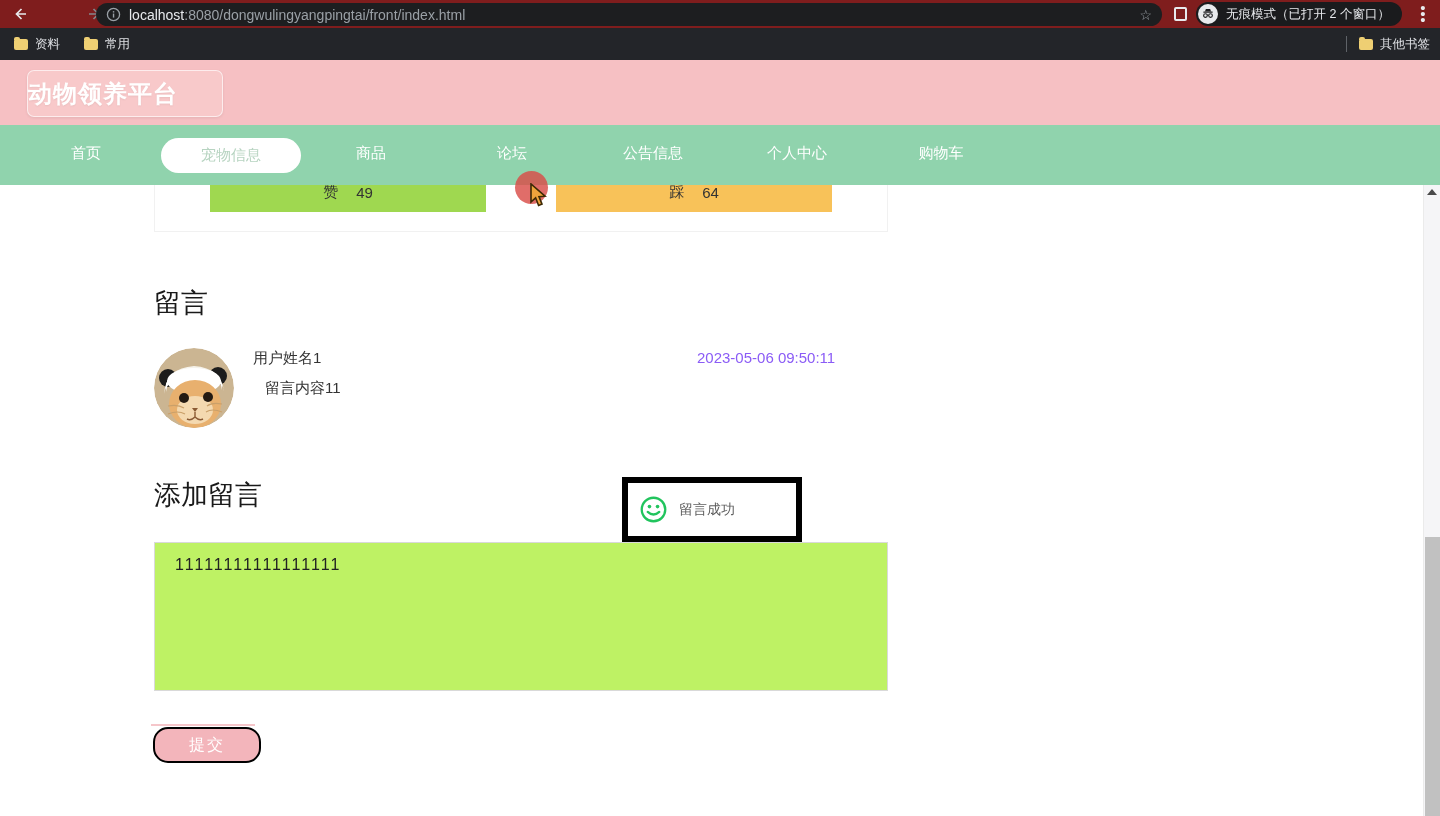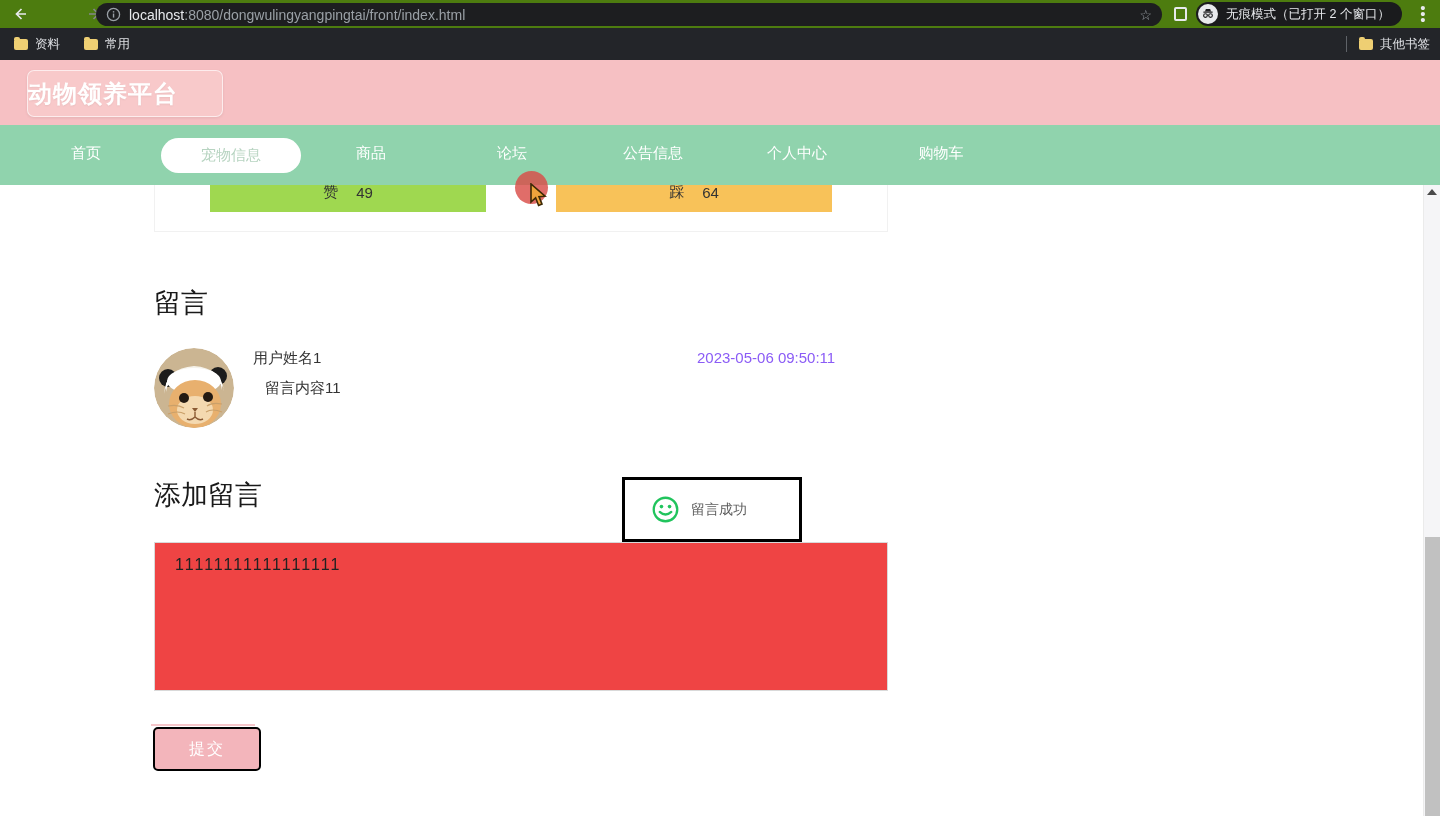--- a/index.html
+++ b/index.html
@@ -1,20 +1,20 @@
 <!DOCTYPE html>
 <html><head>
 <meta charset="utf-8">
 <style>
   * { margin:0; padding:0; box-sizing:border-box; }
   html,body { width:1440px; height:816px; overflow:hidden; }
   body { font-family:"Liberation Sans","DejaVu Sans",sans-serif; background:#fff; position:relative; }
 
   
-  .chrome-top { position:absolute; left:0; top:0; width:1440px; height:28px; background:#4d7c0f; display:flex; align-items:center; z-index:50;gap:41px; }
+  .chrome-top { position:absolute; left:0; top:0; width:1440px; height:28px; background:#7f1d1d; display:flex; align-items:center; z-index:50;gap:41px; }
   .nav-btn { width:28px; height:24px; display:flex; align-items:center; justify-content:center; margin-left:6px; cursor:pointer; }
   .url-pill { position:absolute; left:96px; top:3px; width:1066px; height:23px; background:#1d1e20; border-radius:12px; display:flex; align-items:center; padding:0 10px; }
   .url-text { font-size:14px; margin-left:8px; white-space:nowrap; overflow:hidden; }
   .url-host { color:#e8eaed; }
   .url-rest { color:#9aa0a6; }
   .url-star { margin-left:auto; color:#9aa0a6; font-size:14px; }
   .tab-sq { position:absolute; left:1174px; top:7px; width:13px; height:14px; border:2px solid #e8eaed; border-radius:2px; background:transparent; }
   .incog-badge { position:absolute; left:1196px; top:2px; height:24px; background:#1a1b1d; border-radius:12px; display:flex; align-items:center; padding:0 12px 0 2px; }
   .incog-circle { width:20px; height:20px; border-radius:50%; background:#e8eaed; display:flex; align-items:center; justify-content:center; margin-right:8px; }
   .incog-label { color:#e8eaed; font-size:12.5px; white-space:nowrap; }
@@ -46,27 +46,27 @@
   .bar-like { left:55px; background:#9fd850; }
   .bar-dislike { left:401px; background:#f8c259; }
 
   .section-heading { position:absolute; left:154px; font-size:27px; color:#1a1a1a; font-weight:400; }
 
   .avatar { position:absolute; left:154px; top:163px; width:80px; height:80px; border-radius:50%; overflow:hidden; }
   .comment-user { position:absolute; left:253px; top:164px; font-size:15px; color:#333; }
   .comment-content { position:absolute; left:253px; top:194px; font-size:15px; color:#333;margin-left:12px; }
   .comment-time { position:absolute; left:697px; top:164px; font-size:15px; color:#8b5cf6; }
 
-  .toast { position:absolute; left:622px; top:292px; width:180px; height:65px; background:#fff; border:3px solid #000000; display:flex; align-items:center; padding-left:27px; }
+  .toast { position:absolute; left:622px; top:292px; width:180px; height:65px; background:#fff; border:6px solid #000000; display:flex; align-items:center; padding-left:12px; }
   .toast-text { font-size:14px; color:#5e5e5e; margin-left:12px; }
 
-  .comment-textarea { position:absolute; left:154px; top:357px; width:734px; height:149px; border:1px solid #d9d9d9; background:#ef4444; resize:none; font-family:"Liberation Sans","DejaVu Sans",sans-serif; font-size:16px; color:#222; padding:13px 20px; letter-spacing:2px; outline:none; }
+  .comment-textarea { position:absolute; left:154px; top:357px; width:734px; height:149px; border:1px solid #d9d9d9; background:#bef264; resize:none; font-family:"Liberation Sans","DejaVu Sans",sans-serif; font-size:16px; color:#222; padding:13px 20px; letter-spacing:2px; outline:none; }
 
   .submit-topline { position:absolute; left:151px; top:539px; width:104px; height:2px; background:#f5c6ca; }
-  .submit-btn { position:absolute; left:153px; top:542px; width:108px; height:44px; background:#f3b5bb; border:2px solid #000; border-radius:5px; color:#fff; font-size:16px; font-family:inherit; cursor:pointer; letter-spacing:2px; }
+  .submit-btn { position:absolute; left:153px; top:542px; width:108px; height:36px; background:#f3b5bb; border:2px solid #000; border-radius:15px; color:#fff; font-size:16px; font-family:inherit; cursor:pointer; letter-spacing:2px; }
 
   
   .scrollbar { position:absolute; left:1423px; top:185px; width:17px; height:631px; background:#f5f5f7; border-left:1px solid #ebebeb; z-index:45; }
   .sb-up { position:absolute; left:3px; top:4px; width:0; height:0; border-left:5px solid transparent; border-right:5px solid transparent; border-bottom:6px solid #4a4a4a; cursor:pointer; }
   .sb-thumb { position:absolute; left:1px; top:352px; width:15px; height:279px; background:#c1c1c1; cursor:pointer; }
 
   
   .click-ring { position:absolute; left:515px; top:171px; width:33px; height:33px; border-radius:50%; background:rgba(217,77,72,.82); z-index:60; }
   .cursor-arrow { position:absolute; left:527px; top:183px; z-index:61; }
 </style>

